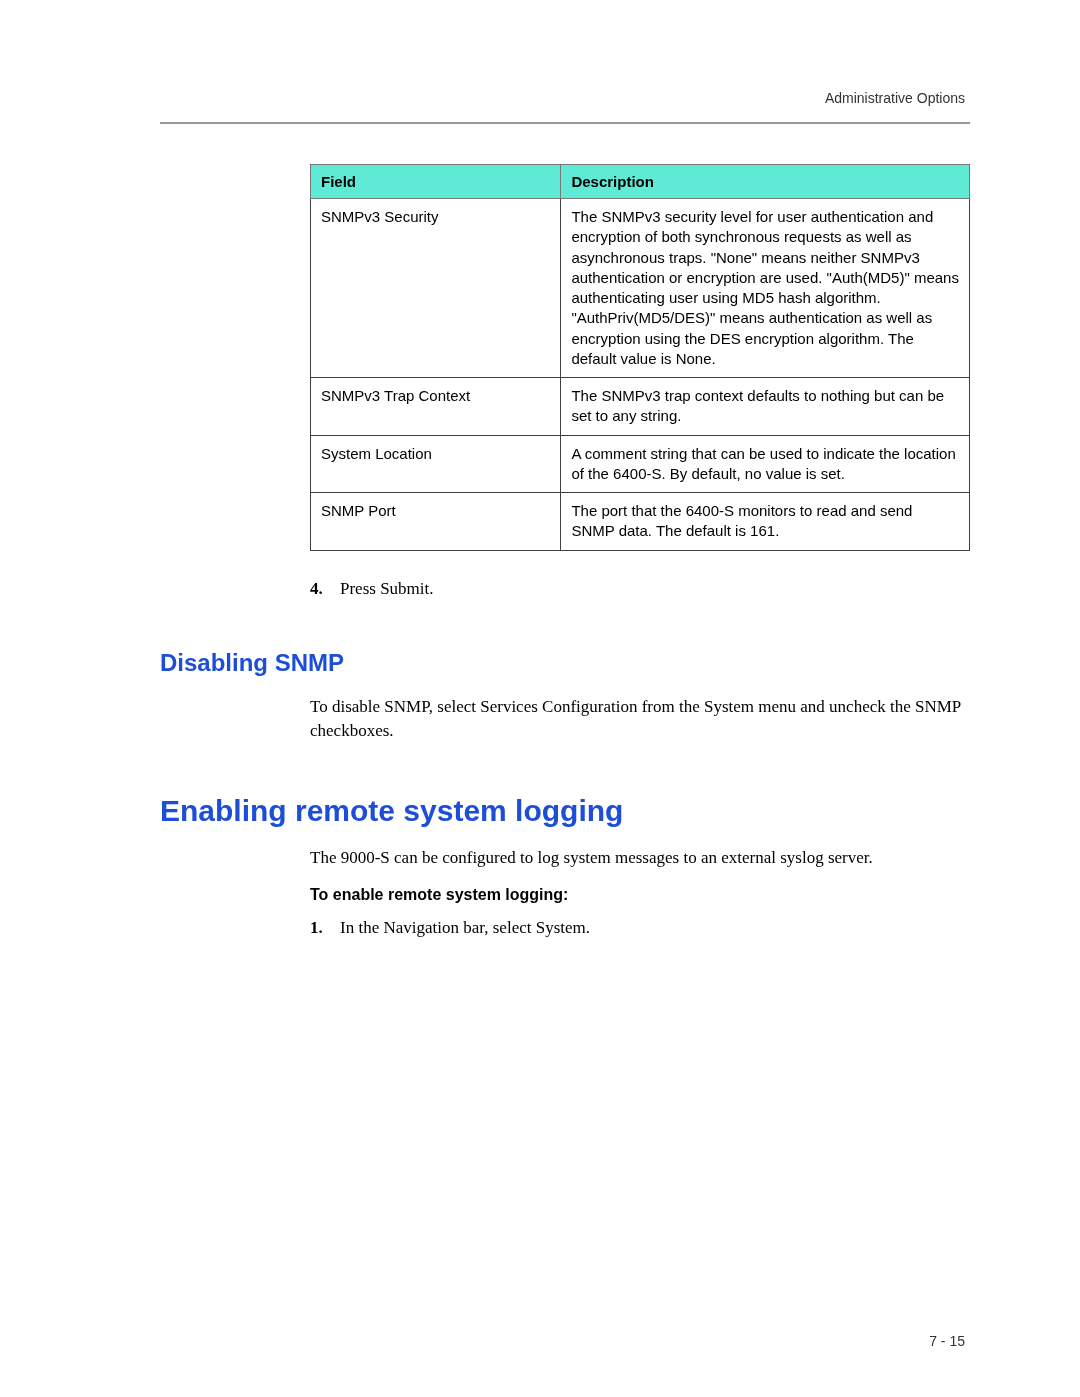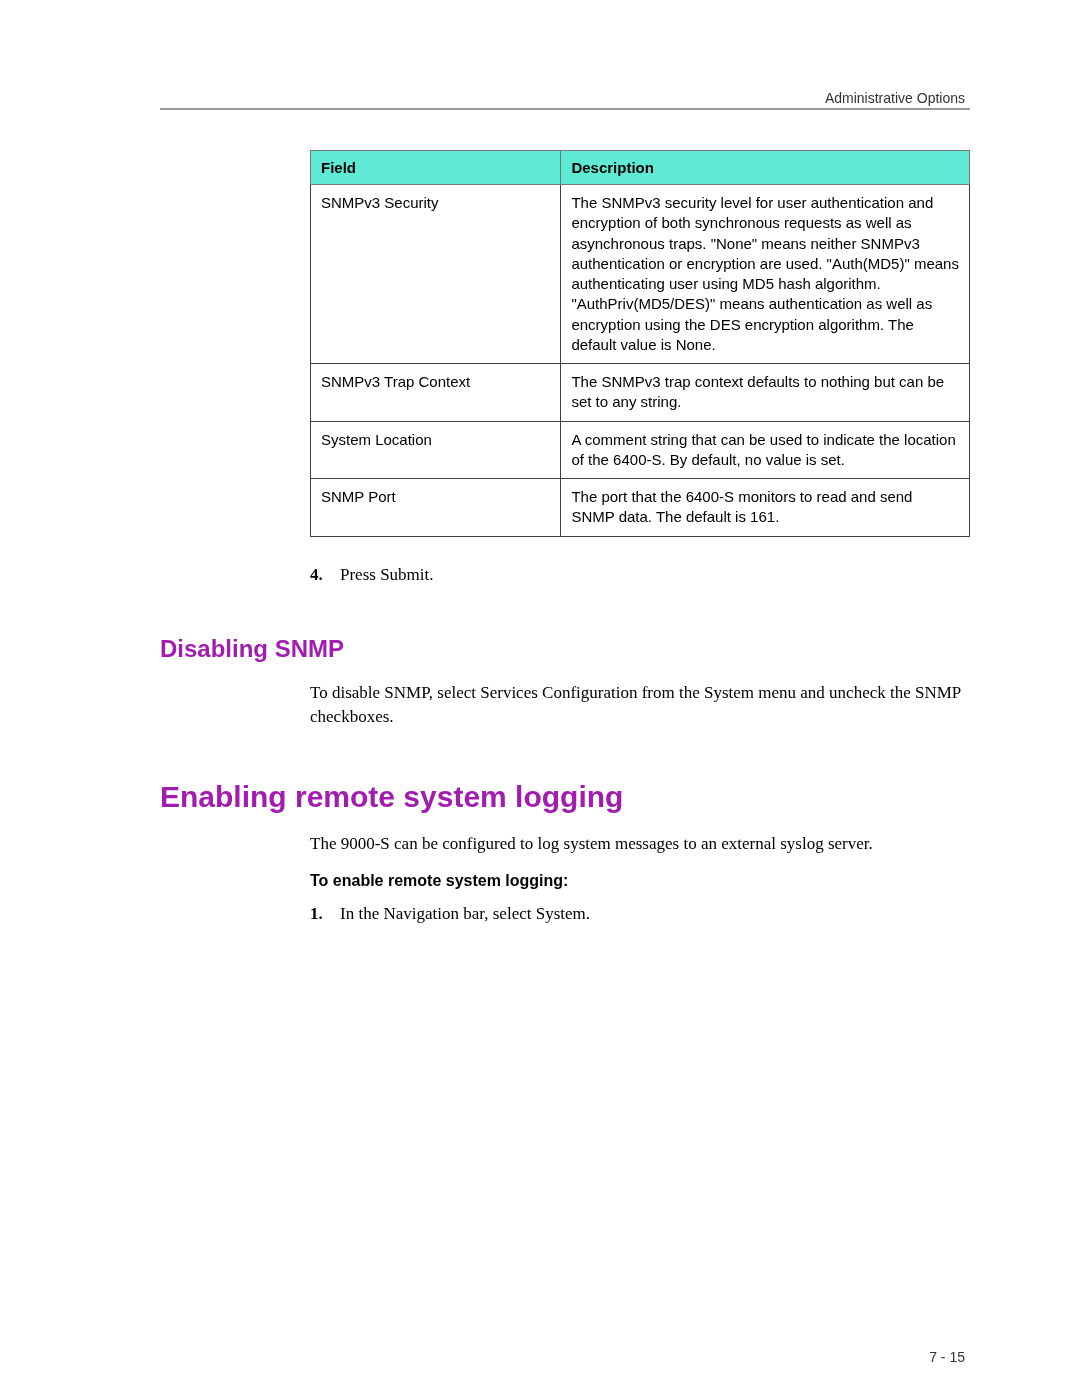--- a/index.html
+++ b/index.html
@@ -10,21 +10,21 @@
       font-family: Arial, Helvetica, sans-serif;
       position: relative;
     }
     .page {
       padding: 90px 110px 60px 160px;
     }
     .header-right {
       text-align: right;
       font-size: 14px;
       color: #333;
-      margin-bottom: 2px;
+      margin-bottom: 16px;
       padding-right: 5px;
     }
     .header-rule {
       border-top: 2px solid #999;
       margin-bottom: 40px;
     }
     .content-indent {
       margin-left: 150px;
     }
     table.fields {
@@ -50,21 +50,21 @@
     table.fields td:first-child { width: 38%; }
     .step {
       margin-top: 28px;
       font-family: "Palatino Linotype", Palatino, Georgia, serif;
       font-size: 17px;
       display: flex;
       gap: 10px;
     }
     .step .num { font-weight: bold; min-width: 20px; }
     .section-heading {
-      color: #a21caf;
+      color: #1d4ed8;
       font-family: Arial, Helvetica, sans-serif;
       font-weight: bold;
       margin-top: 50px;
       margin-bottom: 18px;
     }
     .h2 { font-size: 24px; margin-left: 0; }
     .h1 { font-size: 30px; margin-left: 0; }
     .body-serif {
       font-family: "Palatino Linotype", Palatino, Georgia, serif;
       font-size: 17px;
@@ -72,21 +72,21 @@
     }
     .sub-bold {
       font-weight: bold;
       font-family: Arial, Helvetica, sans-serif;
       font-size: 16px;
       margin-top: 16px;
       margin-bottom: 14px;
     }
     .page-number {
       position: absolute;
-      bottom: 32px;
+      bottom: 48px;
       right: 115px;
       font-size: 14px;
       color: #333;
     }
   </style>
 </head>
 <body>
 
 <div class="page">
   <div class="header-right">Administrative Options</div>

